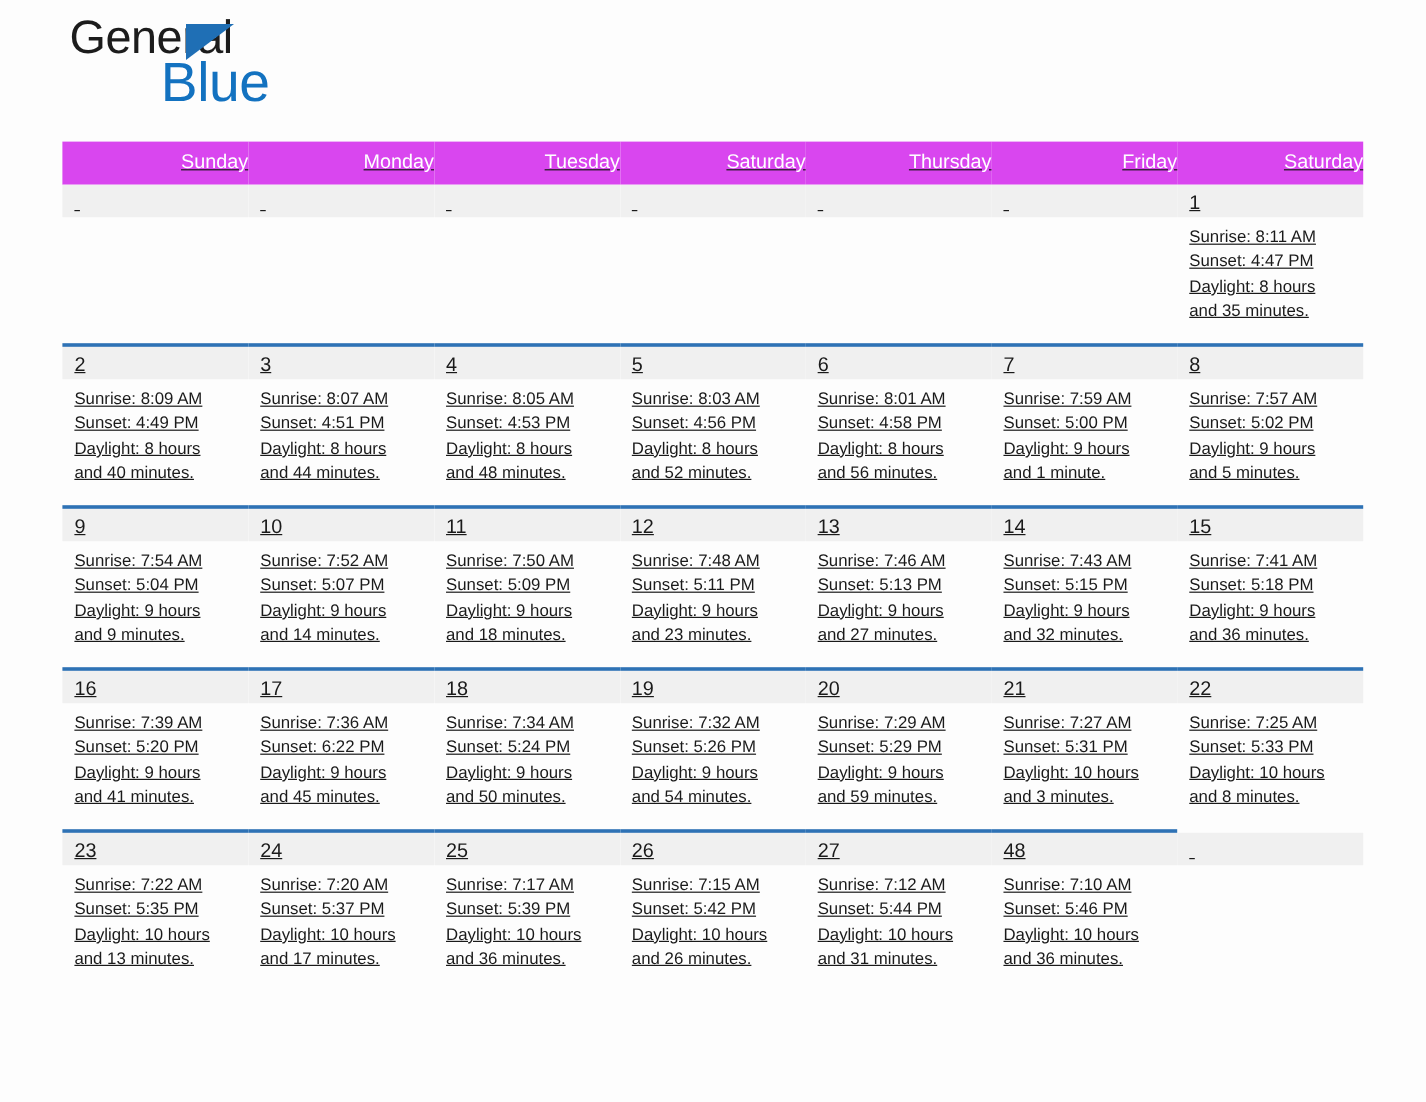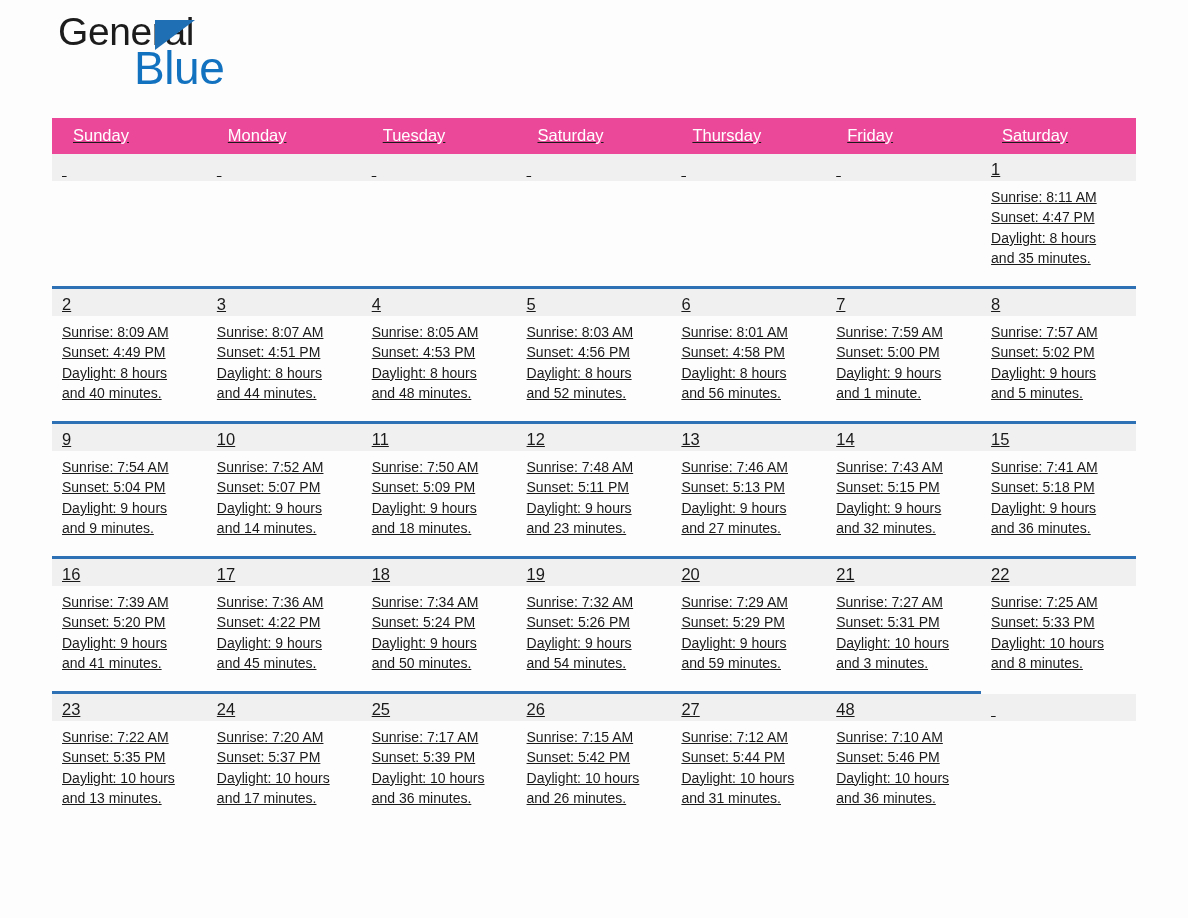--- a/index.html
+++ b/index.html
@@ -92,25 +92,25 @@
   
   .calendar {
     width: 1084px;
     border-collapse: collapse;
     table-layout: fixed;
     margin-top: 8px;
   }
   .calendar col { width: 154.857px; }
 
   thead th {
-    background: #ec4899;
+    background: #d946ef;
     color: #ffffff;
     font-size: 16.5px;
     font-weight: normal;
-    text-align: left;
+    text-align: right;
     padding: 8px 0 9px 21px;
     height: 16px;
     vertical-align: middle;
   }
 
   tbody td {
     vertical-align: top;
     padding: 0;
     border-top: 3px solid #2e72b5;
     height: 132px;
@@ -352,21 +352,21 @@
               <div>Sunrise: 7:39 AM</div>
               <div>Sunset: 5:20 PM</div>
               <div>Daylight: 9 hours</div>
               <div>and 41 minutes.</div>
             </div>
           </td>
           <td class="day-cell">
             <div class="daynum-band">17</div>
             <div class="day-info">
               <div>Sunrise: 7:36 AM</div>
-              <div>Sunset: 4:22 PM</div>
+              <div>Sunset: 6:22 PM</div>
               <div>Daylight: 9 hours</div>
               <div>and 45 minutes.</div>
             </div>
           </td>
           <td class="day-cell">
             <div class="daynum-band">18</div>
             <div class="day-info">
               <div>Sunrise: 7:34 AM</div>
               <div>Sunset: 5:24 PM</div>
               <div>Daylight: 9 hours</div>

